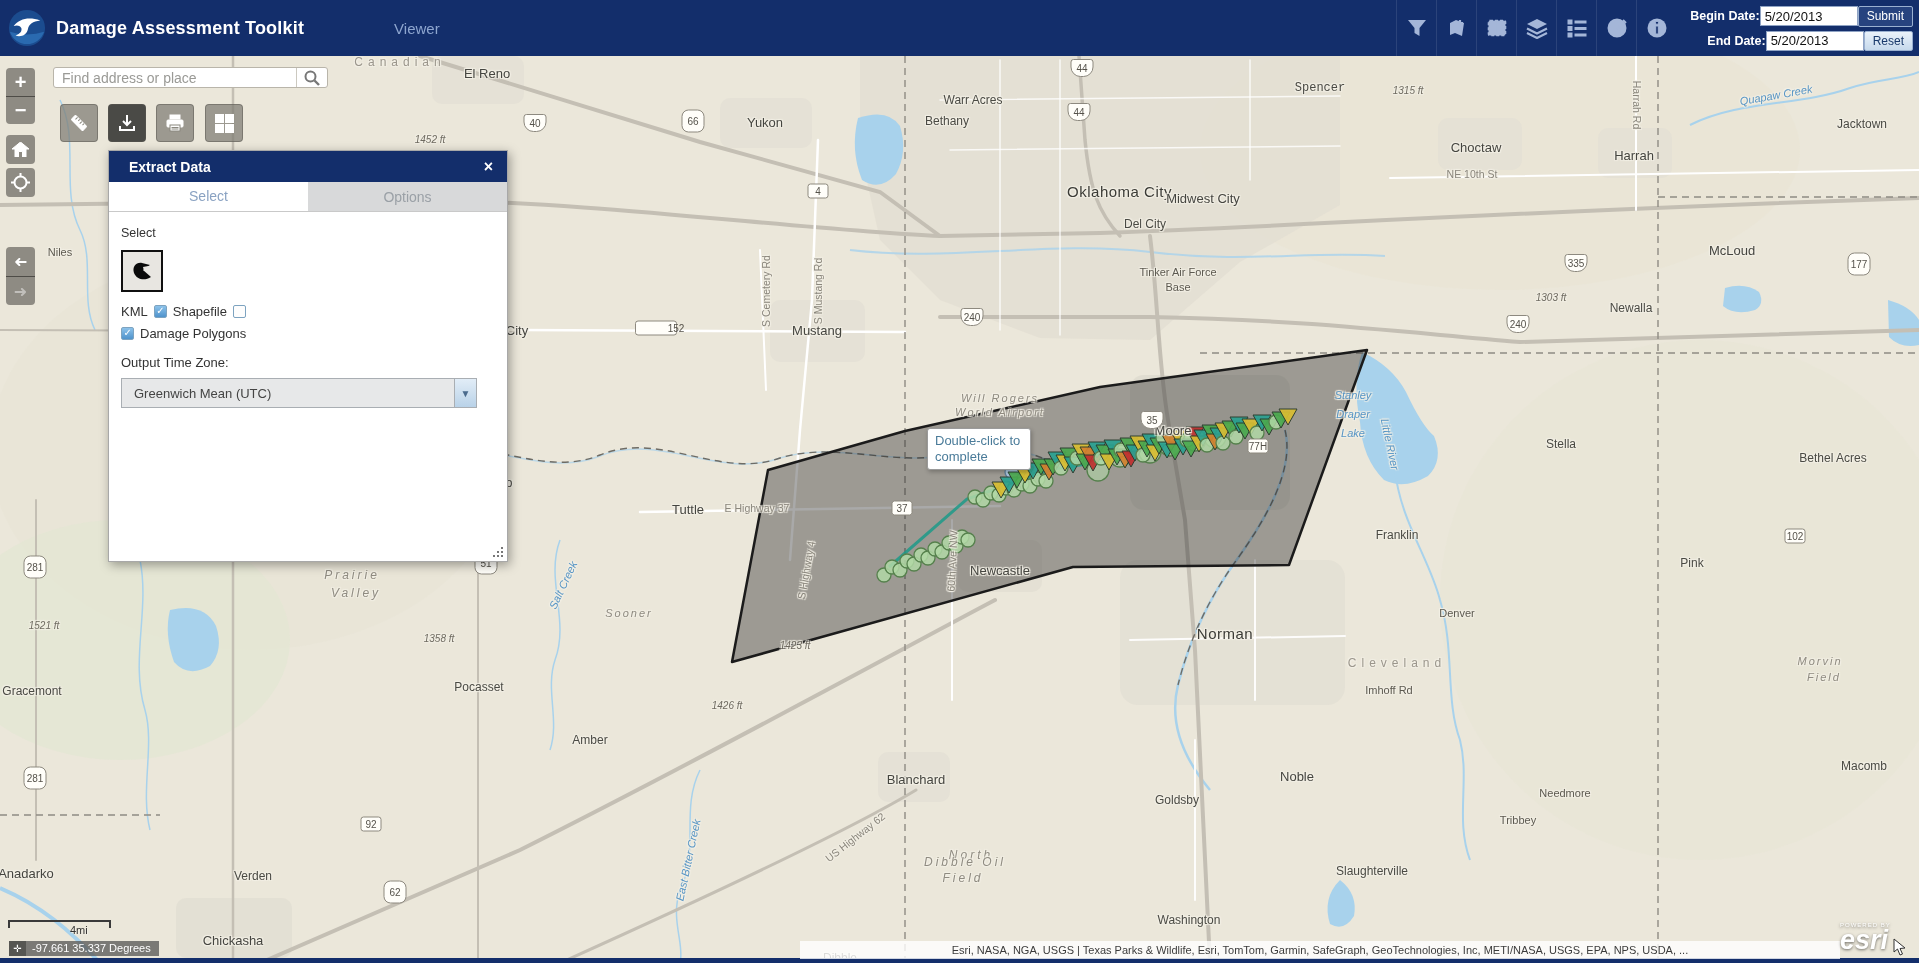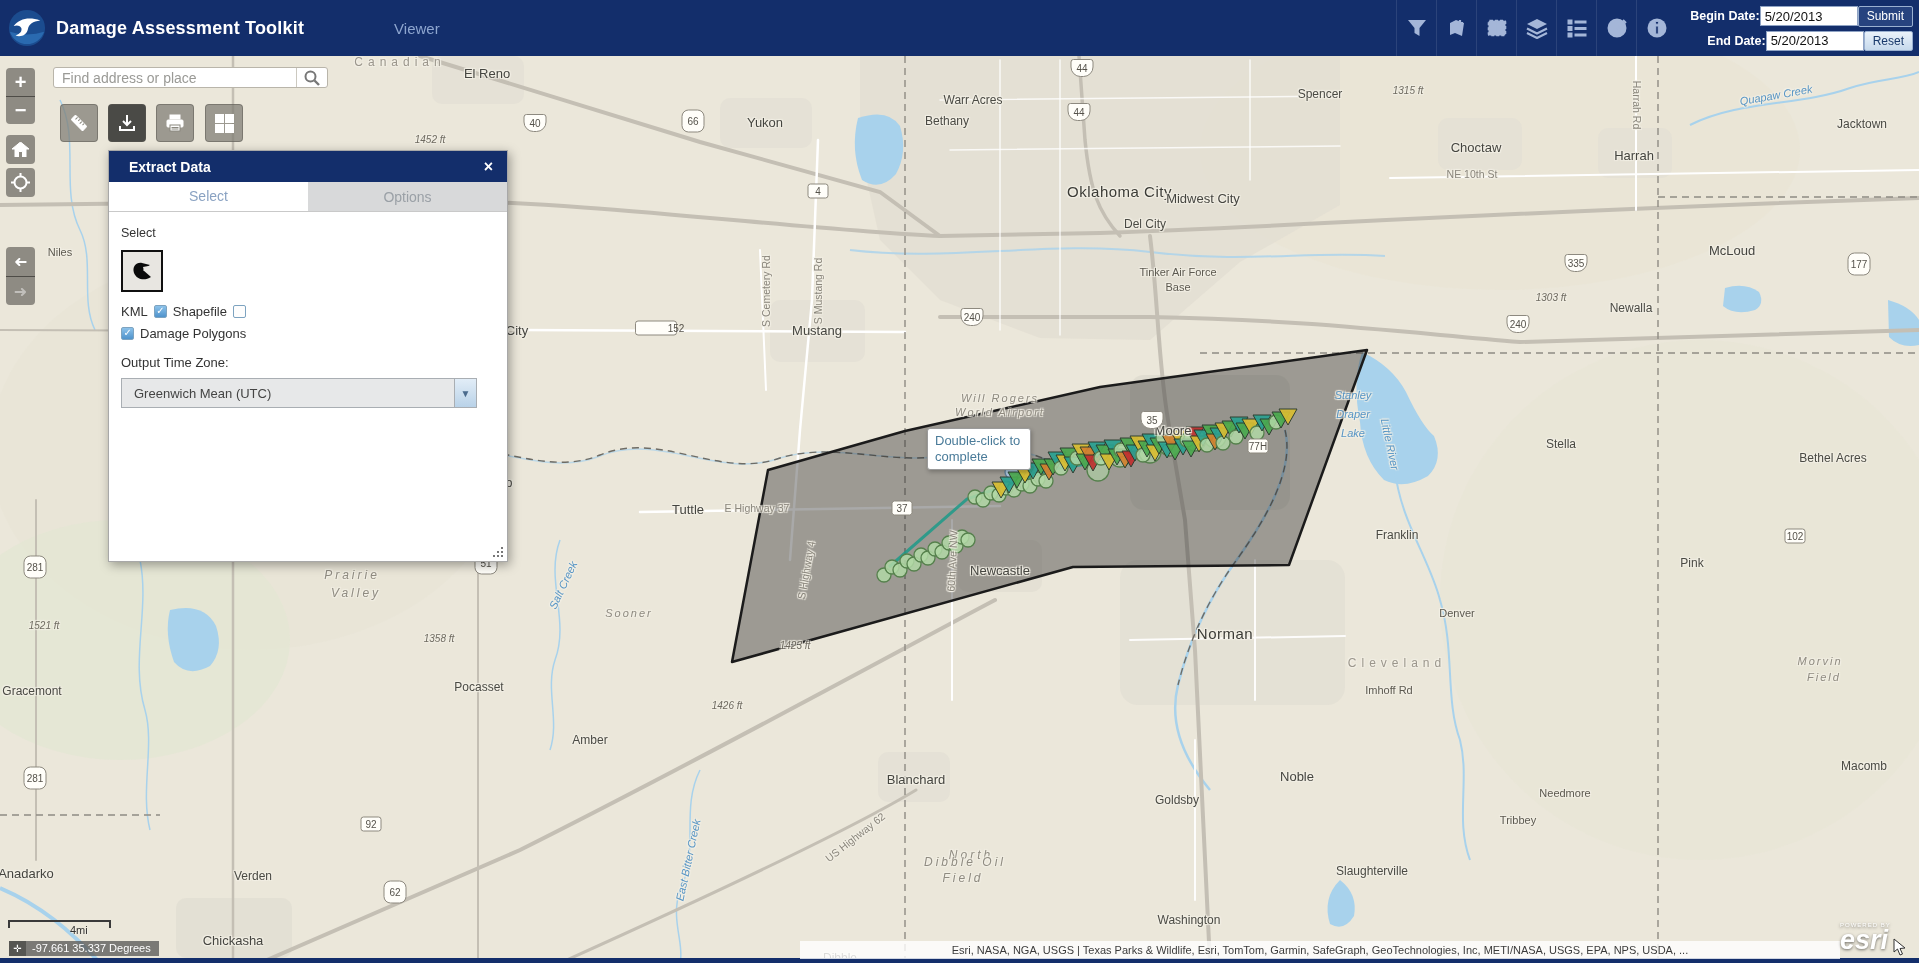--- a/index.html
+++ b/index.html
@@ -278,21 +278,21 @@
       </g>
 </svg>
 
 <div id="labels-layer">
       <div class="maplabel lbl-county" style="left: 400px; top: 62px;">Canadian</div>
       <div class="maplabel lbl-county" style="left: 1397px; top: 663px;">Cleveland</div>
       <div class="maplabel lbl-town13" style="left: 487px; top: 73px;">El Reno</div>
       <div class="maplabel lbl-town13" style="left: 765px; top: 122px;">Yukon</div>
       <div class="maplabel lbl-town" style="left: 947px; top: 121px;">Bethany</div>
       <div class="maplabel lbl-town" style="left: 973px; top: 100px;">Warr Acres</div>
-      <div class="maplabel lbl-town" style="left: 1320px; top: 94px;">Spencer</div>
+      <div class="maplabel lbl-town" style="left: 1320px; top: 88px; font-family: Liberation Mono, monospace;">Spencer</div>
       <div class="maplabel lbl-city" style="left: 1111px; top: 191px; padding-left: 17px;">Oklahoma City</div>
       <div class="maplabel lbl-town13" style="left: 1203px; top: 198px;">Midwest City</div>
       <div class="maplabel lbl-town" style="left: 1145px; top: 224px;">Del City</div>
       <div class="maplabel lbl-town13" style="left: 1476px; top: 147px;">Choctaw</div>
       <div class="maplabel lbl-town13" style="left: 1634px; top: 155px;">Harrah</div>
       <div class="maplabel lbl-town" style="left: 1862px; top: 124px;">Jacktown</div>
       <div class="maplabel lbl-town13" style="left: 1732px; top: 250px;">McLoud</div>
       <div class="maplabel lbl-town" style="left: 1631px; top: 308px;">Newalla</div>
       <div class="maplabel lbl-town" style="left: 1561px; top: 444px;">Stella</div>
       <div class="maplabel lbl-town" style="left: 1833px; top: 458px;">Bethel Acres</div>

